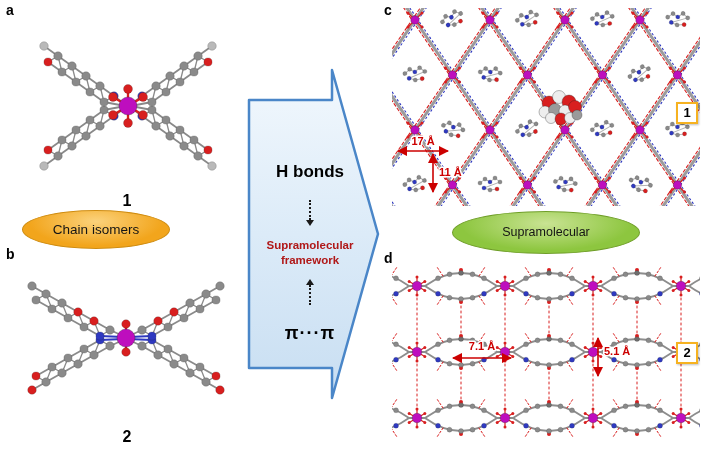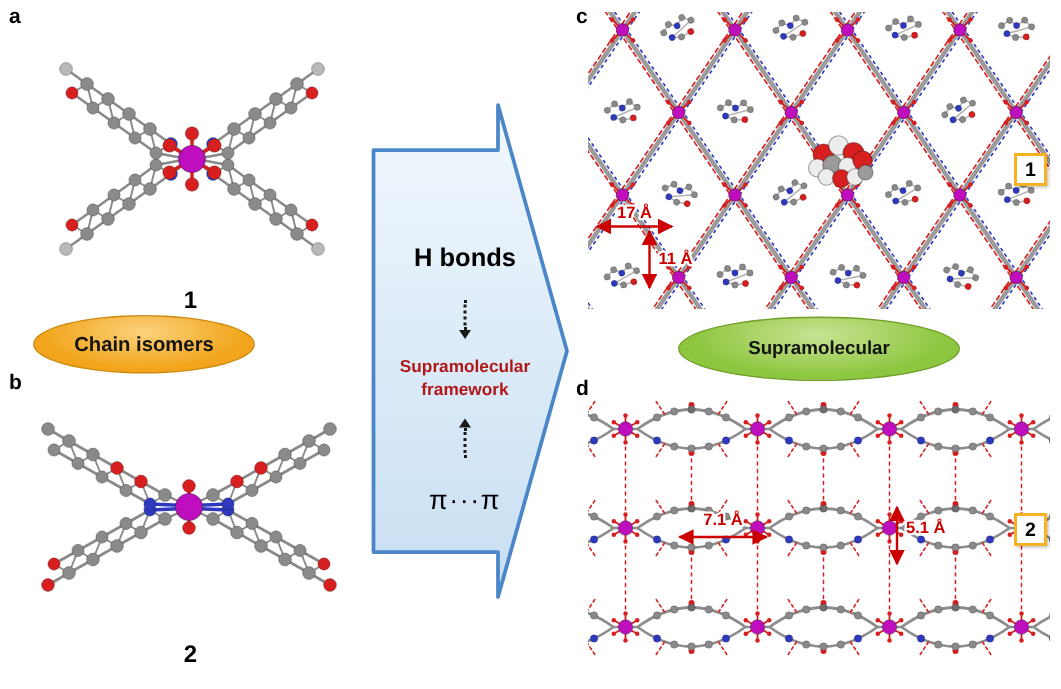--- a/index.html
+++ b/index.html
@@ -1,26 +1,26 @@
 <!DOCTYPE html>
 <html style="--orange-pill: #F2A51C; --green-pill: #8DC63F; --arrow-border: #4A86C8; --arrow-fill: #DDEBF7; --annotation-red: #CC0000; --assembly-red: #B01818; --metal-magenta: #BE0EBE; --badge-border: #F6B221; --oxygen-red: #D81F1F; --nitrogen-blue: #2F39C0; --carbon-gray: #8A8A8A;"><head>
 <meta charset="utf-8">
 <style>
   html,body{margin:0;padding:0;background:#fff;}
   .fig{position:relative;width:707px;height:459px;background:#fff;overflow:hidden;font-family:"Liberation Sans",sans-serif;color:#000;}
   .abs{position:absolute;}
   .panel-label{font-size:14px;font-weight:bold;}
   .mol-label{font-size:16px;font-weight:bold;text-align:center;}
-  .pill{display:flex;flex-direction:column;align-items:center;justify-content:center;border-radius:50%;font-weight:bold;text-align:center;color:#141414;}
+  .pill{display:flex;flex-direction:column;align-items:center;justify-content:center;border-radius:50%;font-weight:normal;text-align:center;color:#141414;}
   .pill-orange{background:radial-gradient(ellipse at 50% 28%, #fbd27c 0%, var(--orange-pill) 65%);border:1px solid #cf8c10;font-size:13.5px;}
   .pill-green{background:radial-gradient(ellipse at 50% 28%, #c9e393 0%, var(--green-pill) 65%);border:1px solid #6f9e28;font-size:12.5px;line-height:1.18;}
   .arrow-text{display:flex;flex-direction:column;align-items:center;justify-content:space-between;}
   .hbonds{font-size:17px;font-weight:600;white-space:nowrap;}
   .assembly{color:var(--assembly-red);font-weight:bold;font-size:11.5px;line-height:1.25;text-align:center;white-space:nowrap;}
-  .pipi{font-size:18px;font-weight:400;letter-spacing:1px;}
+  .pipi{font-size:18px;font-weight:700;letter-spacing:1px;}
   .connector{width:0;height:20px;border-left:2px dotted #1a1a1a;position:relative;}
   .connector.down::after{content:"";position:absolute;left:-5px;top:100%;width:0;height:0;border:4px solid transparent;border-top:6px solid #1a1a1a;}
   .connector.up::before{content:"";position:absolute;left:-5px;bottom:100%;width:0;height:0;border:4px solid transparent;border-bottom:6px solid #1a1a1a;}
   .badge{width:18px;height:18px;border:2px solid var(--badge-border);background:#fff;font-size:13px;font-weight:bold;text-align:center;line-height:18px;box-shadow:1px 1px 2px rgba(0,0,0,.25);}
   .anno line{stroke:var(--annotation-red);stroke-width:1.6;}
   .anno text{fill:var(--annotation-red);font:bold 11px "Liberation Sans",sans-serif;paint-order:stroke;stroke:#ffffff;stroke-width:3px;stroke-linejoin:round;}
   .anno-fill{fill:var(--annotation-red);}
 </style>
 </head>
 <body>

